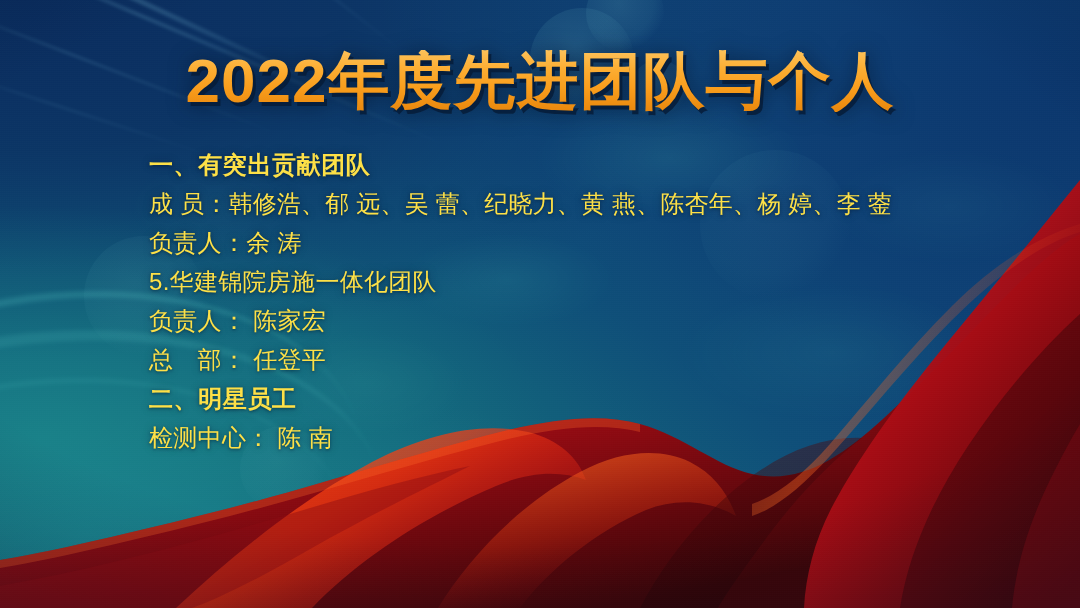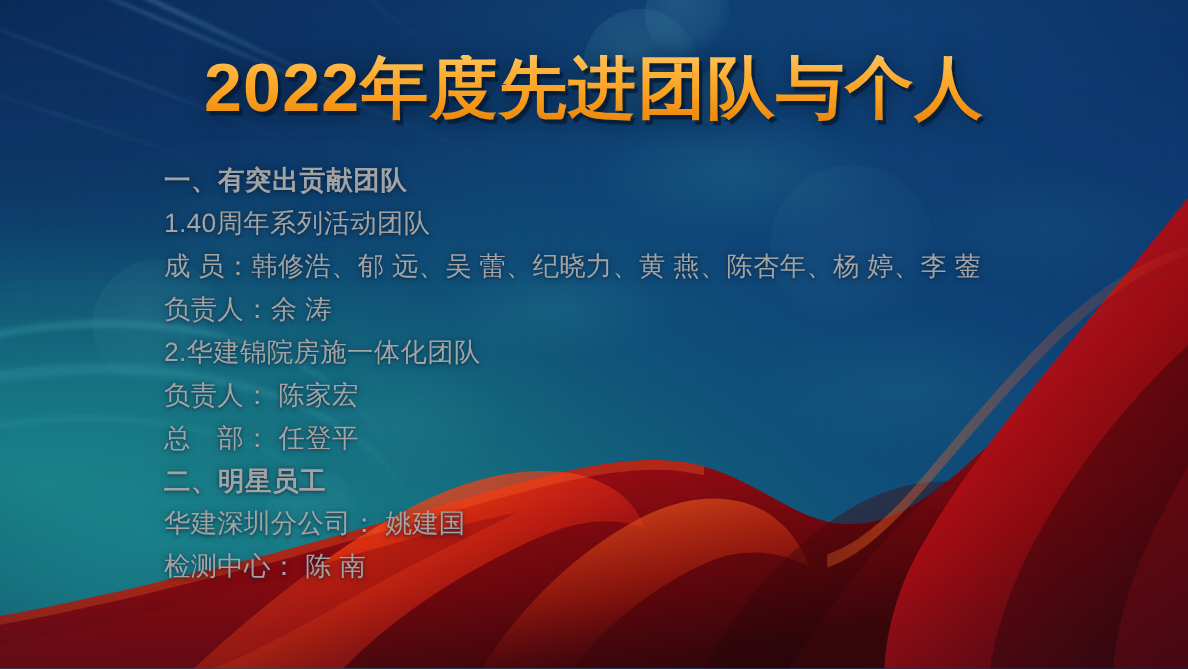--- a/index.html
+++ b/index.html
@@ -125,21 +125,21 @@
   }
   .body-block {
     position: absolute;
     left: 149px;
     top: 133px;
     width: 880px;
   }
   .line {
     height: 39px;
     line-height: 39px;
-    color: #a3a3a3;
+    color: #fde047;
     font-size: 24px;
     white-space: nowrap;
     text-shadow: 0 1px 3px rgba(3,24,50,0.55), 0 0 8px rgba(3,24,50,0.35);
     letter-spacing: .3px;
   }
   .line.heading { font-weight: bold; font-size: 24px; letter-spacing: .6px; }
   .line.member  { letter-spacing: .2px; }
 </style>
 </head>
 <body>
@@ -251,25 +251,23 @@
 
   <div class="bg-layer bg-noise"></div>
   <div class="bg-layer bg-vignette"></div>
 
   <div class="content">
 
     <div class="title">2022年度先进团队与个人</div>
 
     <div class="body-block" id="body-block">
         <div class="line heading">一、有突出贡献团队</div>
-        <div class="line">1.40周年系列活动团队</div>
         <div class="line member">成 员：韩修浩、郁 远、吴 蕾、纪晓力、黄 燕、陈杏年、杨 婷、李 蓥</div>
         <div class="line">负责人：余 涛</div>
-        <div class="line">2.华建锦院房施一体化团队</div>
+        <div class="line">5.华建锦院房施一体化团队</div>
         <div class="line">负责人： 陈家宏</div>
         <div class="line">总　部： 任登平</div>
         <div class="line heading">二、明星员工</div>
-        <div class="line">华建深圳分公司： 姚建国</div>
         <div class="line">检测中心： 陈 南</div>
       </div>
 
   </div>
 </div>
 
 </body></html>

